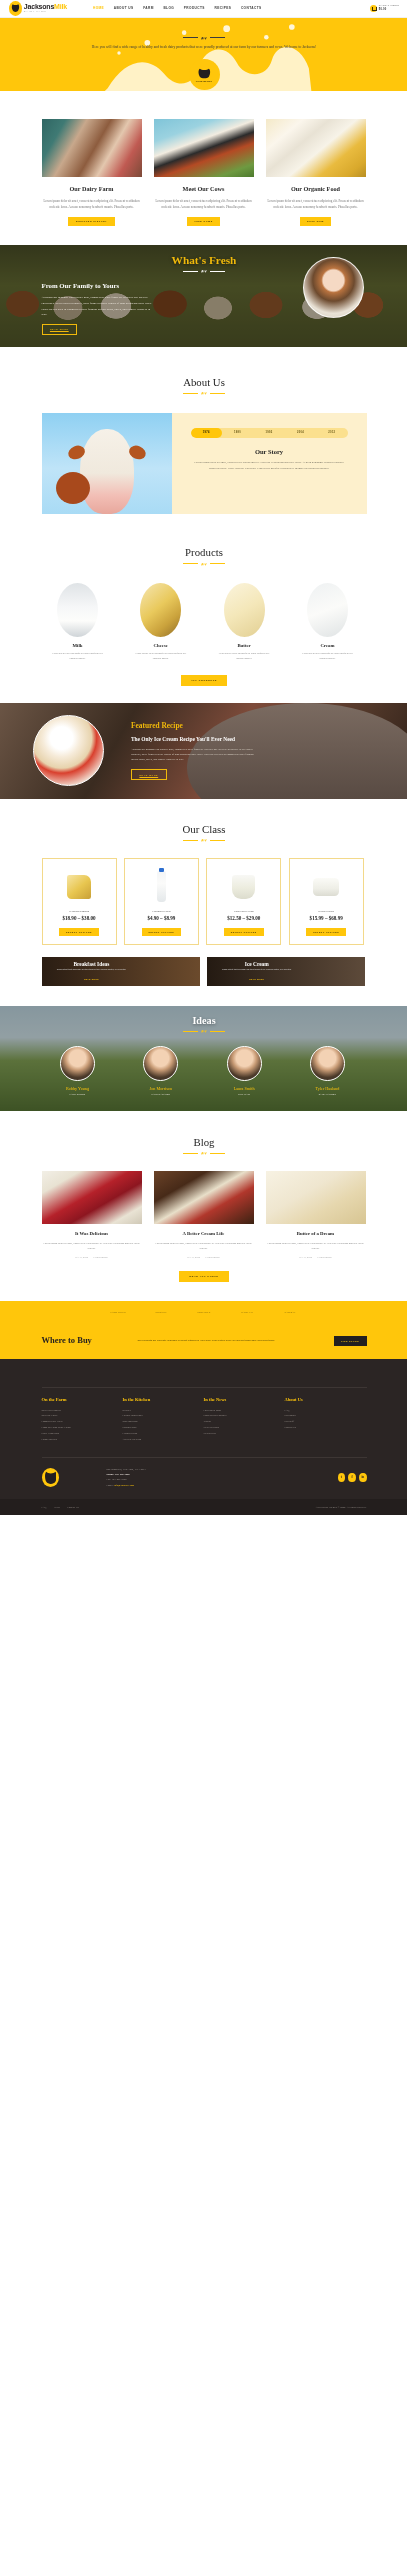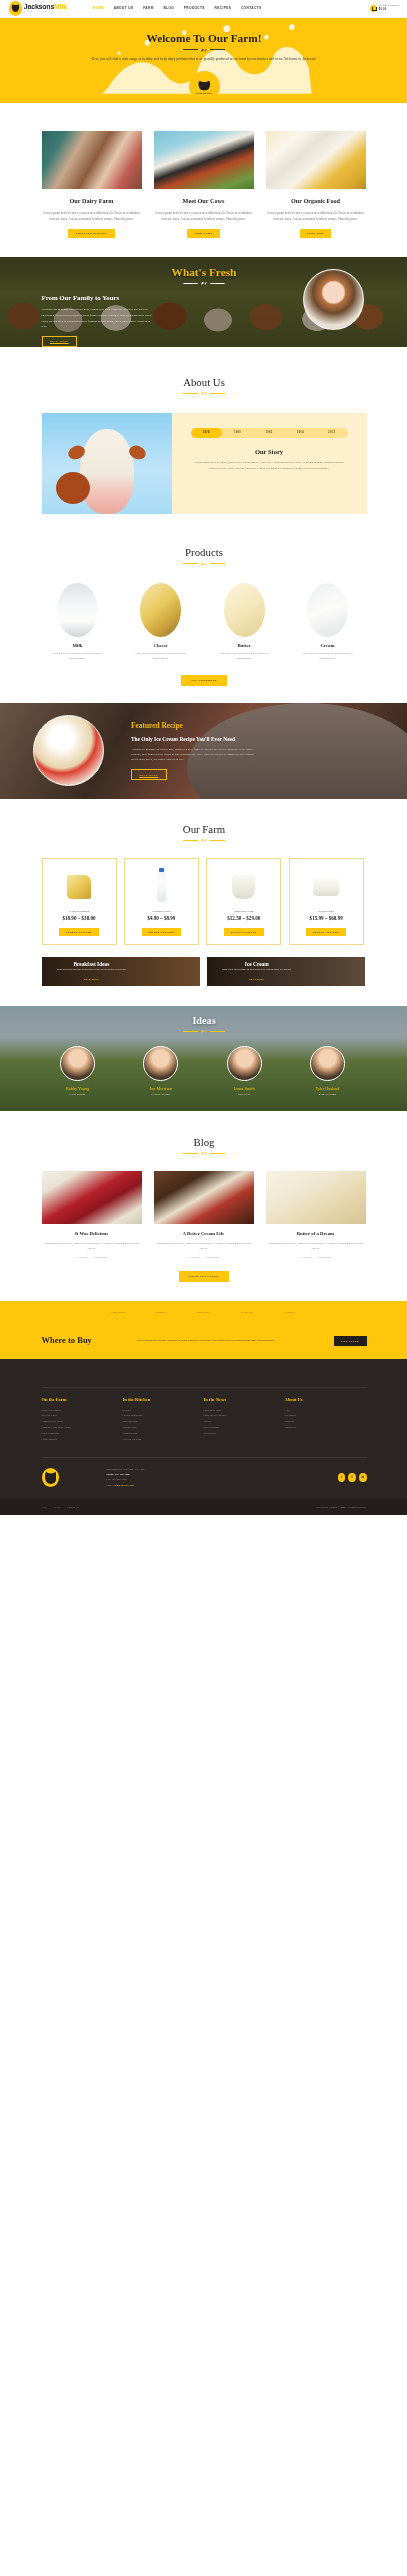--- a/index.html
+++ b/index.html
@@ -119,21 +119,21 @@
   
   .features { padding: 28px 0 19px; }
   .fgrid { display:flex; gap:12px; }
   .fcard { width:100px; text-align:center; }
   .fcard .thumb { width:100px; height:58px; overflow:hidden; }
   .fcard h3 { font-family:"Liberation Serif", serif; font-size:6.2px; color:#262626; margin:8px 0 5.1px; }
   .fcard p { font-family:"Liberation Serif", serif; font-size:3.1px; line-height:1.95; color:#777; }
   .fcard .btn-yellow { margin-top:7.4px; padding:3.4px 7.4px; font-size:2.2px; }
 
   
-  .fresh { height: 90px; position:relative; overflow:hidden;
+  .fresh { height: 102px; position:relative; overflow:hidden;
      background:linear-gradient(#3d4b28,#5d6f36 40%,#46552a);}
   .fresh .herd { position:absolute; inset:0;
     background:
       radial-gradient(ellipse 40px 32px at 22.6px 59px, #8b4a26 40%, transparent 42%),
       radial-gradient(ellipse 35px 29px at 68px 63px, #c9bda8 40%, transparent 42%),
       radial-gradient(ellipse 37px 31px at 116px 61px, #efe8da 40%, transparent 42%),
       radial-gradient(ellipse 41px 33px at 170px 59px, #7d3a1a 40%, transparent 42%),
       radial-gradient(ellipse 34px 28px at 218px 63px, #ddd2bd 40%, transparent 42%),
       radial-gradient(ellipse 40px 32px at 266px 60px, #97512a 40%, transparent 42%),
       radial-gradient(ellipse 36px 29px at 317px 62px, #f2ece1 40%, transparent 42%),
@@ -335,21 +335,20 @@
   <div class="welcome">
     <svg class="splash" viewBox="0 0 420 130">
       <path d="M40 120 C70 70,110 60,140 95 C160 120,190 118,200 85 C212 45,250 40,268 75 C282 102,320 104,330 70 C340 36,380 40,395 85 L400 130 L30 130 Z" fill="#ffffff" opacity=".9"></path>
       <circle cx="110" cy="40" r="5" fill="#fff"></circle>
         <circle cx="175" cy="22" r="4" fill="#fff"></circle>
       <circle cx="250" cy="15" r="6" fill="#fff"></circle>
         <circle cx="320" cy="30" r="4" fill="#fff"></circle>
       <circle cx="365" cy="12" r="5" fill="#fff"></circle>
         <circle cx="60" cy="58" r="3" fill="#fff"></circle>
     </svg>
-    <h2>Welcome To Our Farm!</h2>
     <div class="divider">
       <i></i>
       <svg class="cowglyph" viewBox="0 0 22 14">
           <path d="M2 6 L5 3 L8 6 L16 6 L20 4 L20 8 L18 8 L17 12 L15 12 L15 8 L8 8 L8 12 L6 12 L5 8 L3 12 L1 12 Z" fill="#2d2d2d"></path>
         </svg>
       <i></i>
     </div>
     <p>Here you will find a wide range of healthy and fresh dairy products that were proudly produced at our farm by our farmers and cows. Welcome to Jacksons!</p>
     <div class="badge">
       <svg width="14.7" height="12.5" viewBox="0 0 26 22">
@@ -484,21 +483,21 @@
     <div class="ic1"></div>
     <div class="recipe-in">
       <h2>Featured Recipe</h2>
       <h3>The Only Ice Cream Recipe You'll Ever Need</h3>
       <p>Although any mammal can produce milk, commercial dairy farms are typically one-species enterprises. In developed countries, dairy farms typically consist of high producing dairy cows. Other species used in commercial dairy farming include goats, sheep, and camels. Donkeys in Italy.</p>
       <a href="#" class="btn-outline">READ MORE</a>
     </div>
   </div>
 
   <div class="shop container">
-    <div class="section-title">Our Farm</div>
+    <div class="section-title">Our Class</div>
     <div class="divider gold">
       <i></i>
       <svg class="cowglyph" viewBox="0 0 22 14">
           <path d="M2 6 L5 3 L8 6 L16 6 L20 4 L20 8 L18 8 L17 12 L15 12 L15 8 L8 8 L8 12 L6 12 L5 8 L3 12 L1 12 Z" fill="#FFC60B"></path>
         </svg>
       <i></i>
     </div>
     <div class="sgrid">
       <div class="scard">
         <div class="pim">

